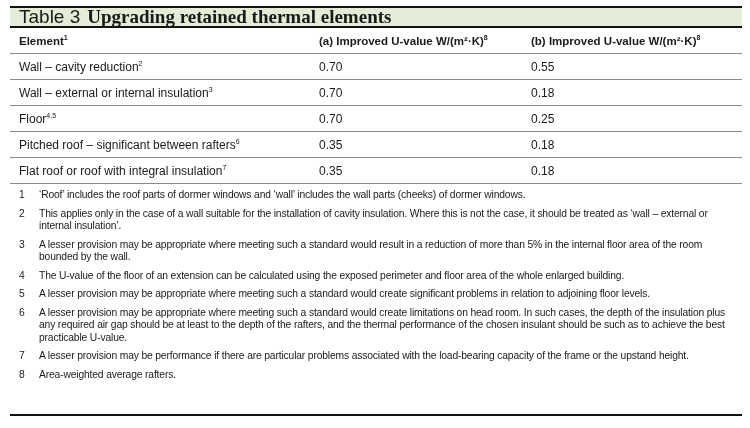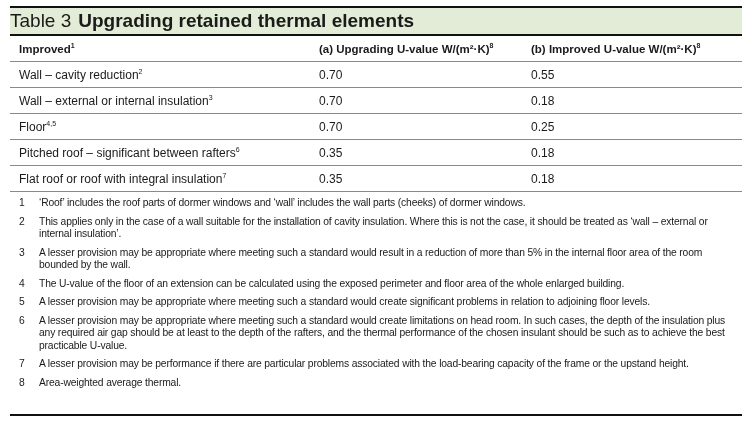--- a/index.html
+++ b/index.html
@@ -1,23 +1,23 @@
 <!DOCTYPE html>
 <html><head>
 <meta charset="utf-8">
 <style>
   html, body { margin: 0; padding: 0; background: #ffffff; }
   body { width: 750px; height: 428px; position: relative; overflow: hidden;
          font-family: "Liberation Sans", sans-serif; color: #1a1a1a; }
   .table-wrap { position: absolute; left: 10px; top: 6px; width: 732px; }
   .top-rule { height: 2px; background: #111; }
-  .title-bar { background: #e3ecd6; height: 28px; display: flex; align-items: center;
-               font-size: 19px; border-bottom: 2px solid #111; box-sizing: border-box; }
+  .title-bar { background: #e3ecd6; height: 20px; display: flex; align-items: center;
+               padding-left: 9px; font-size: 19px; border-bottom: 2px solid #111; box-sizing: border-box; }
   .title-bar .num { font-weight: normal; margin-right: 7px; }
-  .title-bar .txt { font-weight: bold; }
+  .title-bar .txt { font-weight: bold; font-family: Liberation Serif, serif; }
   table { width: 100%; border-collapse: collapse; }
   th, td { text-align: left; padding: 0 0 0 9px; height: 25px; font-size: 12px;
            border-bottom: 1.5px solid #8a8a8a; }
   th { font-weight: bold; font-size: 11.5px; }
   col.c1 { width: 300px; } col.c2 { width: 212px; } col.c3 { width: 220px; }
   sup { font-size: 7px; vertical-align: super; line-height: 0; }
   .notes { margin-top: 5px; font-size: 10.3px; line-height: 12.5px; }
   .note { display: flex; margin-bottom: 6px; }
   .note .n { width: 20px; padding-left: 9px; flex: 0 0 auto; }
   .note .t { flex: 1; padding-right: 8px; letter-spacing: -0.15px; }
@@ -33,22 +33,22 @@
     <span class="txt">Upgrading retained thermal elements</span>
   </div>
   <table>
     <colgroup>
         <col class="c1">
         <col class="c2">
         <col class="c3">
       </colgroup>
     <thead>
       <tr>
-        <th><span>Improved</span><sup>1</sup></th>
-        <th><span>(a) Upgrading U-value W/(m²·K)</span><sup>8</sup></th>
+        <th><span>Element</span><sup>1</sup></th>
+        <th><span>(a) Improved U-value W/(m²·K)</span><sup>8</sup></th>
         <th><span>(b) Improved U-value W/(m²·K)</span><sup>8</sup></th>
       </tr>
     </thead>
     <tbody>
       <tr>
         <td><span>Wall – cavity reduction</span><sup>2</sup></td>
         <td>0.70</td>
         <td>0.55</td>
       </tr>
       <tr>
@@ -98,17 +98,17 @@
     <div class="note">
         <span class="n">6</span>
         <span class="t">A lesser provision may be appropriate where meeting such a standard would create limitations on head room. In such cases, the depth of the insulation plus any required air gap should be at least to the depth of the rafters, and the thermal performance of the chosen insulant should be such as to achieve the best practicable U-value.</span>
       </div>
     <div class="note">
         <span class="n">7</span>
         <span class="t">A lesser provision may be performance if there are particular problems associated with the load-bearing capacity of the frame or the upstand height.</span>
       </div>
     <div class="note">
         <span class="n">8</span>
-        <span class="t">Area-weighted average thermal.</span>
+        <span class="t">Area-weighted average rafters.</span>
       </div>
   </div>
 </div>
 <div class="bottom-rule"></div>
 
 </body></html>

